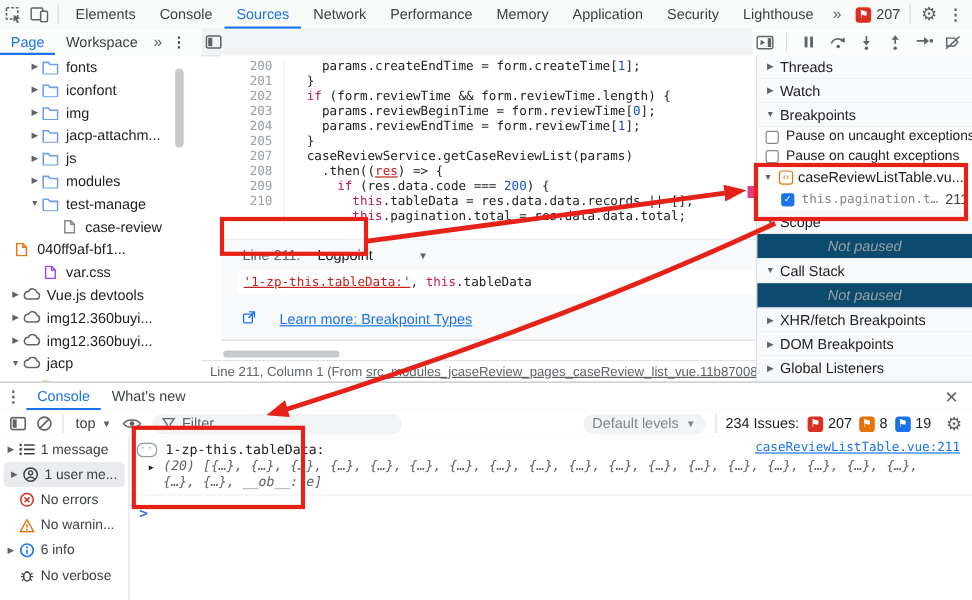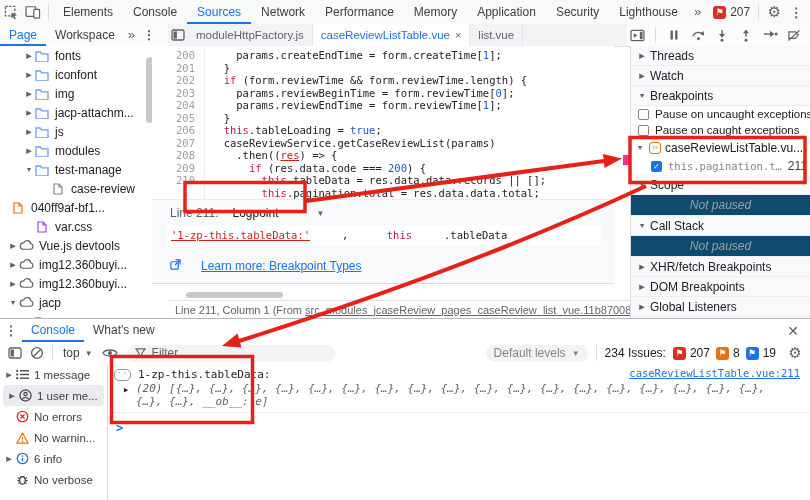--- a/index.html
+++ b/index.html
@@ -29,34 +29,34 @@
   .dbg-btn{width:20px;height:20px;display:flex;align-items:center;justify-content:center;}
 
   
   #file-tree{left:0;top:46px;width:168px;height:272px;background:#fff;overflow:hidden;}
   .tree-row{height:19px;display:flex;align-items:center;white-space:nowrap;font-size:12px;color:#202124;}
   .tree-arrow{width:10px;text-align:center;font-size:8px;color:#5f6368;flex:0 0 auto;transform:scale(.9);}
   .tree-ico{width:16px;display:flex;justify-content:center;flex:0 0 auto;margin-right:5px;}
   #tree-scrollbar{left:146px;top:57px;width:7px;height:66px;background:#c7cacd;border-radius:4px;}
 
   
-  #code-area{left:152px;top:46px;width:462px;height:272px;background:#fff;overflow:hidden;}
+  #code-area{left:184px;top:46px;width:462px;height:272px;background:#fff;overflow:hidden;}
   .code-line{height:12.5px;display:flex;white-space:pre;font-family:"DejaVu Sans Mono",monospace;font-size:10.5px;line-height:12.5px;}
   .gut{width:52px;flex:0 0 auto;text-align:right;padding-right:9px;color:#9aa0a6;box-sizing:border-box;}
   .code-txt{padding-left:6px;border-left:1px solid #ececec;}
   .tok-k{color:#c2185b;} .tok-n{color:#1a56c9;} .tok-s{color:#c5221f;text-decoration:underline;} .tok-p{color:#202124;}
   #logpoint-badge{position:absolute;left:24px;top:186.5px;width:30px;height:12px;background:#e23a85;color:#fff;
      font-family:"DejaVu Sans Mono",monospace;font-size:9px;line-height:12px;text-align:left;padding-left:5px;box-sizing:border-box;
      clip-path:polygon(0 0,76% 0,100% 50%,76% 100%,0 100%);border-radius:2px;}
   #gutter-dots{position:absolute;left:8px;top:184px;color:#b0b4b8;font-size:10px;letter-spacing:1px;}
   #logpoint-panel{left:168px;top:199px;width:462px;height:83px;background:#f8f9fa;border-bottom:1px solid #dadce0;border-top:1px solid #ececec;}
   #logpoint-head{padding:6px 0 0 18px;display:flex;align-items:center;gap:14px;color:#202124;}
   #logpoint-type{display:flex;align-items:center;gap:38px;}
   #logpoint-codebox{margin:5px 0 0 14px;width:430px;height:20px;background:#fff;border-radius:2px;display:flex;align-items:center;padding-left:5px;
-     font-family:"DejaVu Sans Mono",monospace;font-size:10.5px;white-space:pre;gap:32px;}
+     font-family:"DejaVu Sans Mono",monospace;font-size:10.5px;white-space:pre;}
   #learn-more{margin:14px 0 0 18px;display:flex;align-items:center;gap:20px;color:#1a73e8;}
   #learn-more a{color:#1a73e8;text-decoration:underline;}
   #editor-hscroll{left:186px;top:292px;width:97px;height:6px;border-radius:3px;background:#c7cacd;}
   #editor-statusbar{left:168px;top:300px;width:462px;height:18px;border-top:1px solid #e0e3e6;background:#fff;
      font-size:11px;color:#5f6368;line-height:18px;padding-left:7px;white-space:nowrap;overflow:hidden;box-sizing:border-box;}
   #editor-statusbar .st-link{text-decoration:underline;}
   #editor-vscroll-mark{left:623px;top:155px;width:6px;height:10px;background:#e23a85;}
 
   
   #debugger-panel{left:630px;top:46px;width:180px;height:272px;background:#fff;border-left:1px solid #dadce0;overflow:hidden;box-sizing:border-box;}
@@ -142,25 +142,20 @@
     <span class="mini-tab glyph" style="font-weight:bold;padding:0 4px;">⋮</span>
   </div>
 
   <div id="editor-tabbar" class="abs">
     <span class="tb-icon" style="width:20px;">
       <svg width="14" height="12" viewBox="0 0 14 12">
           <rect x="1" y="1" width="12" height="10" rx="1.5" fill="none" stroke="#5f6368" stroke-width="1.3"></rect>
           <rect x="2.5" y="2.5" width="3.4" height="7" fill="#5f6368"></rect>
         </svg>
     </span>
-    <div id="editor-tabs" class="flex" style="height:100%;">
-        <span class="ed-tab">moduleHttpFactory.js</span>
-        <span class="ed-tab active">caseReviewListTable.vue<span class="ed-close">×</span></span>
-        <span class="ed-tab">list.vue</span>
-      </div>
     <div id="debug-controls">
         <span class="dbg-btn">
           <svg width="15" height="13" viewBox="0 0 16 14">
             <rect x="1" y="1.5" width="14" height="11" rx="1.5" fill="none" stroke="#5f6368" stroke-width="1.3"></rect>
             <rect x="10.5" y="3" width="3" height="8" fill="#5f6368"></rect>
             <path d="M4 4.5 8 7 4 9.5Z" fill="#5f6368"></path>
           </svg>
         </span>
         <span class="sep-v"></span>
         <span class="dbg-btn">
@@ -349,21 +344,20 @@
   <div id="tree-scrollbar" class="abs"></div>
 
   <div id="code-area" class="abs">
     <div id="code-lines" style="padding-top:3px;position:relative;">
         <div class="code-line"><span class="gut">200</span><span class="code-txt"><span class="tok-p">    params.createEndTime = form.createTime[</span><span class="tok-n">1</span><span class="tok-p">];</span></span></div>
         <div class="code-line"><span class="gut">201</span><span class="code-txt"><span class="tok-p">  }</span></span></div>
         <div class="code-line"><span class="gut">202</span><span class="code-txt"><span class="tok-p">  </span><span class="tok-k">if</span><span class="tok-p"> (form.reviewTime &amp;&amp; form.reviewTime.length) {</span></span></div>
         <div class="code-line"><span class="gut">203</span><span class="code-txt"><span class="tok-p">    params.reviewBeginTime = form.reviewTime[</span><span class="tok-n">0</span><span class="tok-p">];</span></span></div>
         <div class="code-line"><span class="gut">204</span><span class="code-txt"><span class="tok-p">    params.reviewEndTime = form.reviewTime[</span><span class="tok-n">1</span><span class="tok-p">];</span></span></div>
         <div class="code-line"><span class="gut">205</span><span class="code-txt"><span class="tok-p">  }</span></span></div>
-        <div class="code-line"><span class="gut">206</span><span class="code-txt"><span class="tok-p">  </span><span class="tok-k">this</span><span class="tok-p">.tableLoading = </span><span class="tok-n">true</span><span class="tok-p">;</span></span></div>
         <div class="code-line"><span class="gut">207</span><span class="code-txt"><span class="tok-p">  caseReviewService.getCaseReviewList(params)</span></span></div>
         <div class="code-line"><span class="gut">208</span><span class="code-txt"><span class="tok-p">    .then((</span><span class="tok-s">res</span><span class="tok-p">) =&gt; {</span></span></div>
         <div class="code-line"><span class="gut">209</span><span class="code-txt"><span class="tok-p">      </span><span class="tok-k">if</span><span class="tok-p"> (res.data.code === </span><span class="tok-n">200</span><span class="tok-p">) {</span></span></div>
         <div class="code-line"><span class="gut">210</span><span class="code-txt"><span class="tok-p">        </span><span class="tok-k">this</span><span class="tok-p">.tableData = res.data.data.records || [];</span></span></div>
         <div class="code-line"><span class="gut"></span><span class="code-txt"><span class="tok-p">        </span><span class="tok-k">this</span><span class="tok-p">.pagination.total = res.data.data.total;</span></span></div>
       </div>
     <div id="gutter-dots">··</div>
     <div id="logpoint-badge">211</div>
 
     <div id="logpoint-panel" class="abs" style="left:0;top:153px;">

